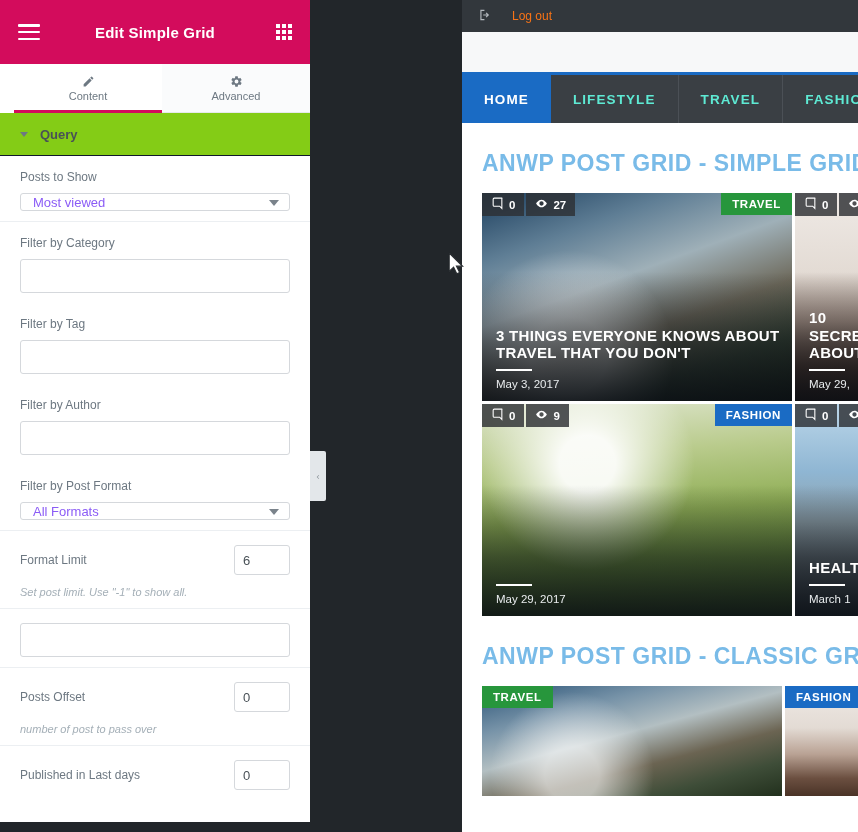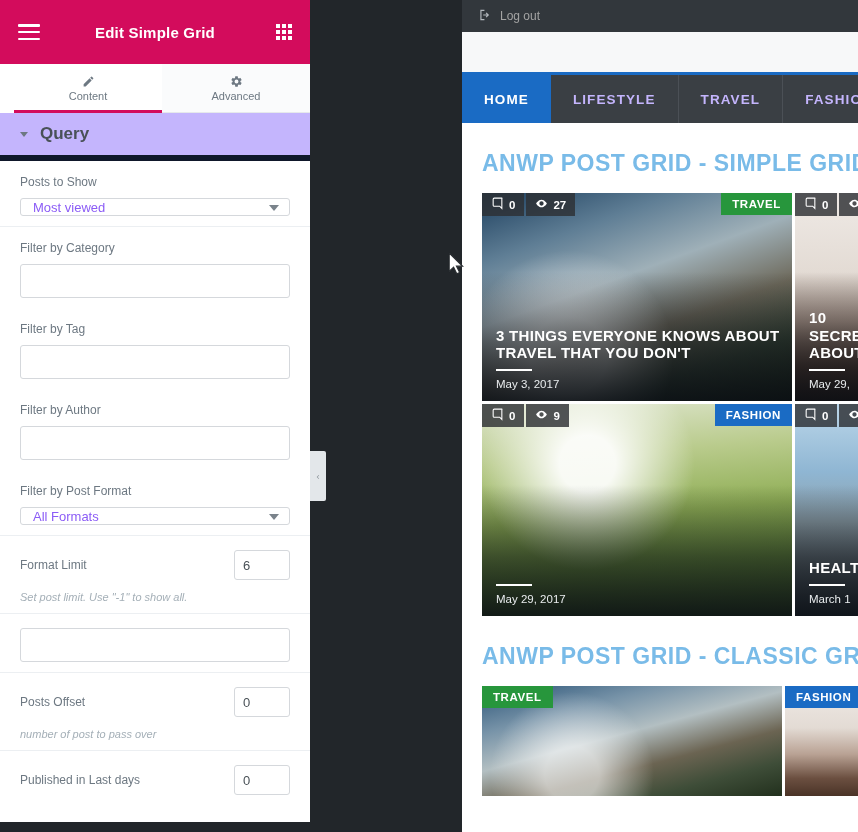--- a/index.html
+++ b/index.html
@@ -41,22 +41,22 @@
   .ptab.active{background:#fff;}
   .ptab.active:after{
     content:"";position:absolute;left:0;right:0;bottom:-1px;height:3px;
     background:#d30c5c;
   }
   .ptab svg{width:13px;height:13px;fill:#6d7882;display:block;}
   .ptab span{line-height:1;}
   #panel-body{flex:1 1 auto;overflow:hidden;background:#fff;}
   .section-head{
     height:42px;display:flex;align-items:center;gap:12px;padding:0 20px;
-    font-size:17px;font-weight:bold;color:#495157;
-    border-bottom:6px solid #0f172a;background:#c4b5fd;cursor:pointer;
+    font-size:13px;font-weight:bold;color:#495157;
+    border-bottom:1px solid #0f172a;background:#84cc16;cursor:pointer;
   }
   .caret{width:0;height:0;border-left:4.5px solid transparent;
     border-right:4.5px solid transparent;border-top:5px solid #6d7882;}
   .ctrl{padding:14px 20px 10px 20px;}
   .ctrl.divided{border-top:1px solid #eceff2;}
   .ctrl-label{font-size:12px;color:#6d7882;margin-bottom:9px;display:block;}
   .field{
     width:100%;height:34px;box-sizing:border-box;border:1px solid #d5d8dc;
     border-radius:3px;background:#fff;font-size:13px;color:#495157;
     padding:0 10px;font-family:"Liberation Sans",sans-serif;outline:none;
@@ -87,27 +87,27 @@
     cursor:pointer;border-radius:0 2px 2px 0;
   }
   #collapse-handle svg{width:8px;height:8px;fill:#8d959b;}
   
   #preview{
     position:absolute;left:462px;top:0;width:396px;height:832px;
     background:#fff;overflow:hidden;
   }
   #adminbar{
     height:32px;background:#32373c;display:flex;align-items:center;
-    padding-left:16px;gap:8px;color:#a3a3a3;font-size:12px;
+    padding-left:16px;gap:20px;color:#f97316;font-size:12px;
   }
   #adminbar svg{width:14px;height:14px;fill:#b4b9be;flex:0 0 auto;}
   #whitestrip{height:40px;background:#f7f8f9;border-bottom:3px solid #1a6bc4;}
   #nav{height:48px;background:#3a3f44;display:flex;}
   .navitem{
-    display:flex;align-items:center;padding:0 22px;color:#c4b5fd;
+    display:flex;align-items:center;padding:0 22px;color:#5eead4;
     font-size:13.5px;font-weight:bold;letter-spacing:1.1px;
     border-right:1px solid #4b5056;cursor:pointer;
     font-family:"Liberation Sans Narrow","Liberation Sans",sans-serif;
   }
   .navitem.active{background:#1a6bc4;color:#fff;border-right:none;}
   .sec-title{
     color:#79bbe8;font-size:23px;font-weight:bold;letter-spacing:.5px;
     padding:27px 0 16px 20px;white-space:nowrap;
   }
   

